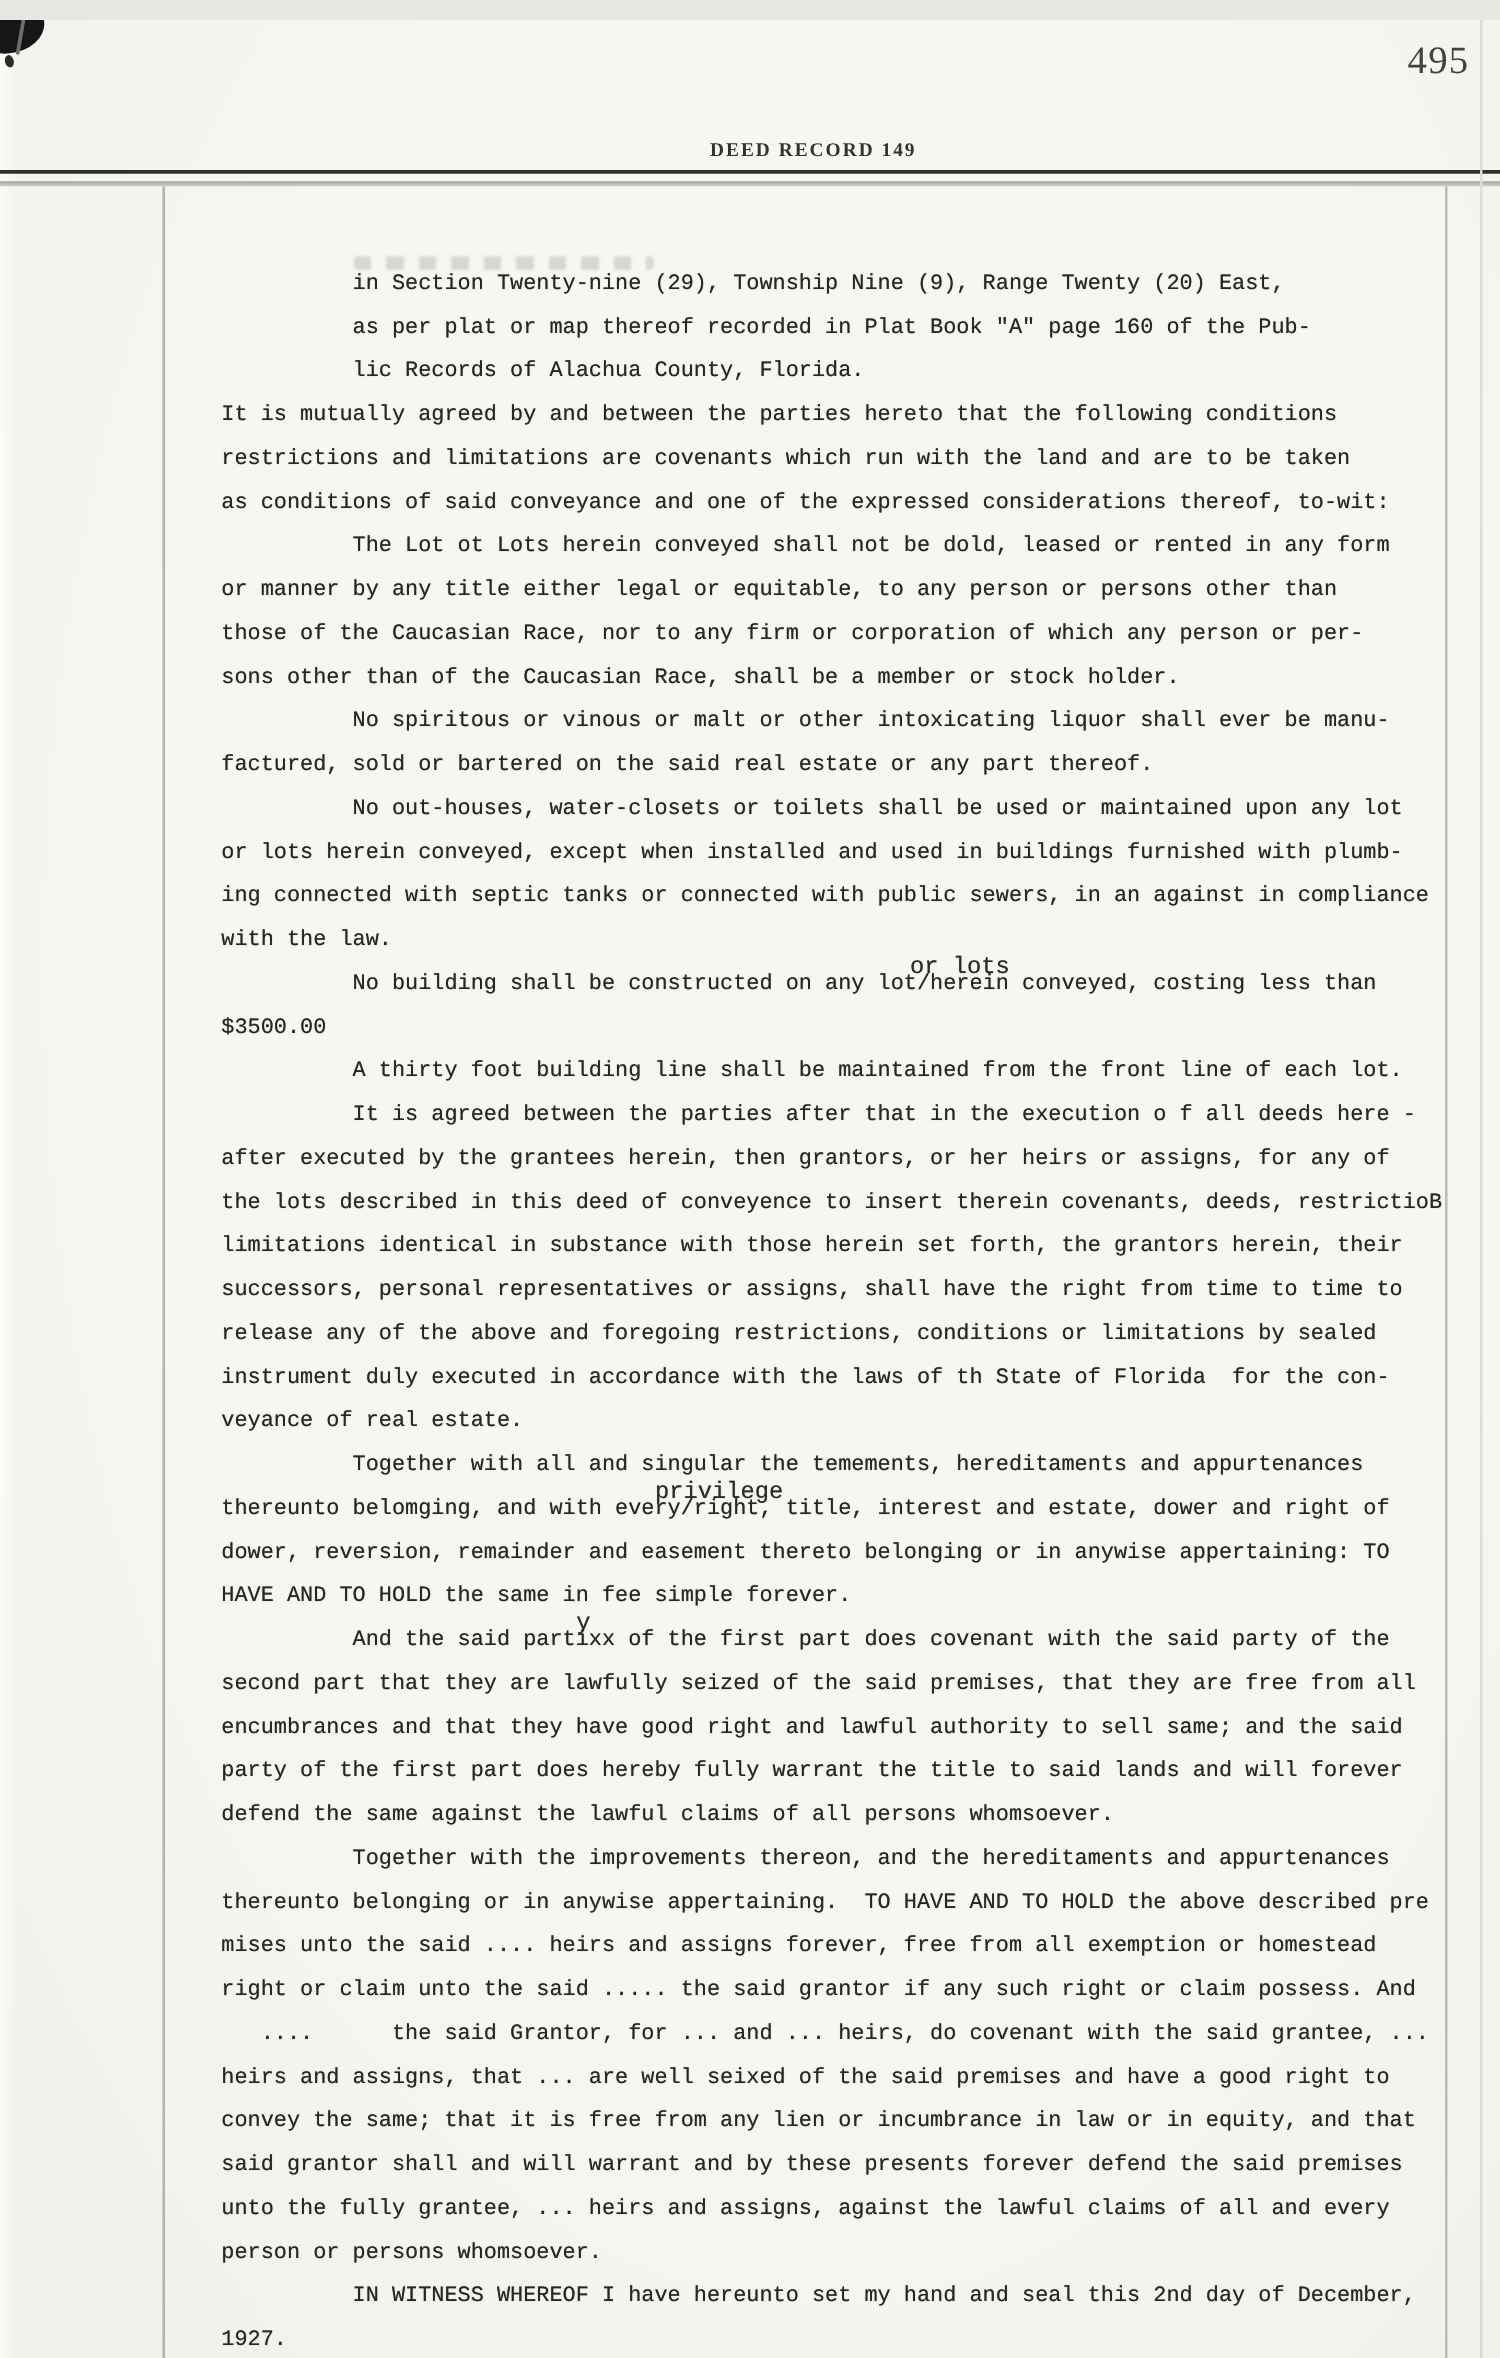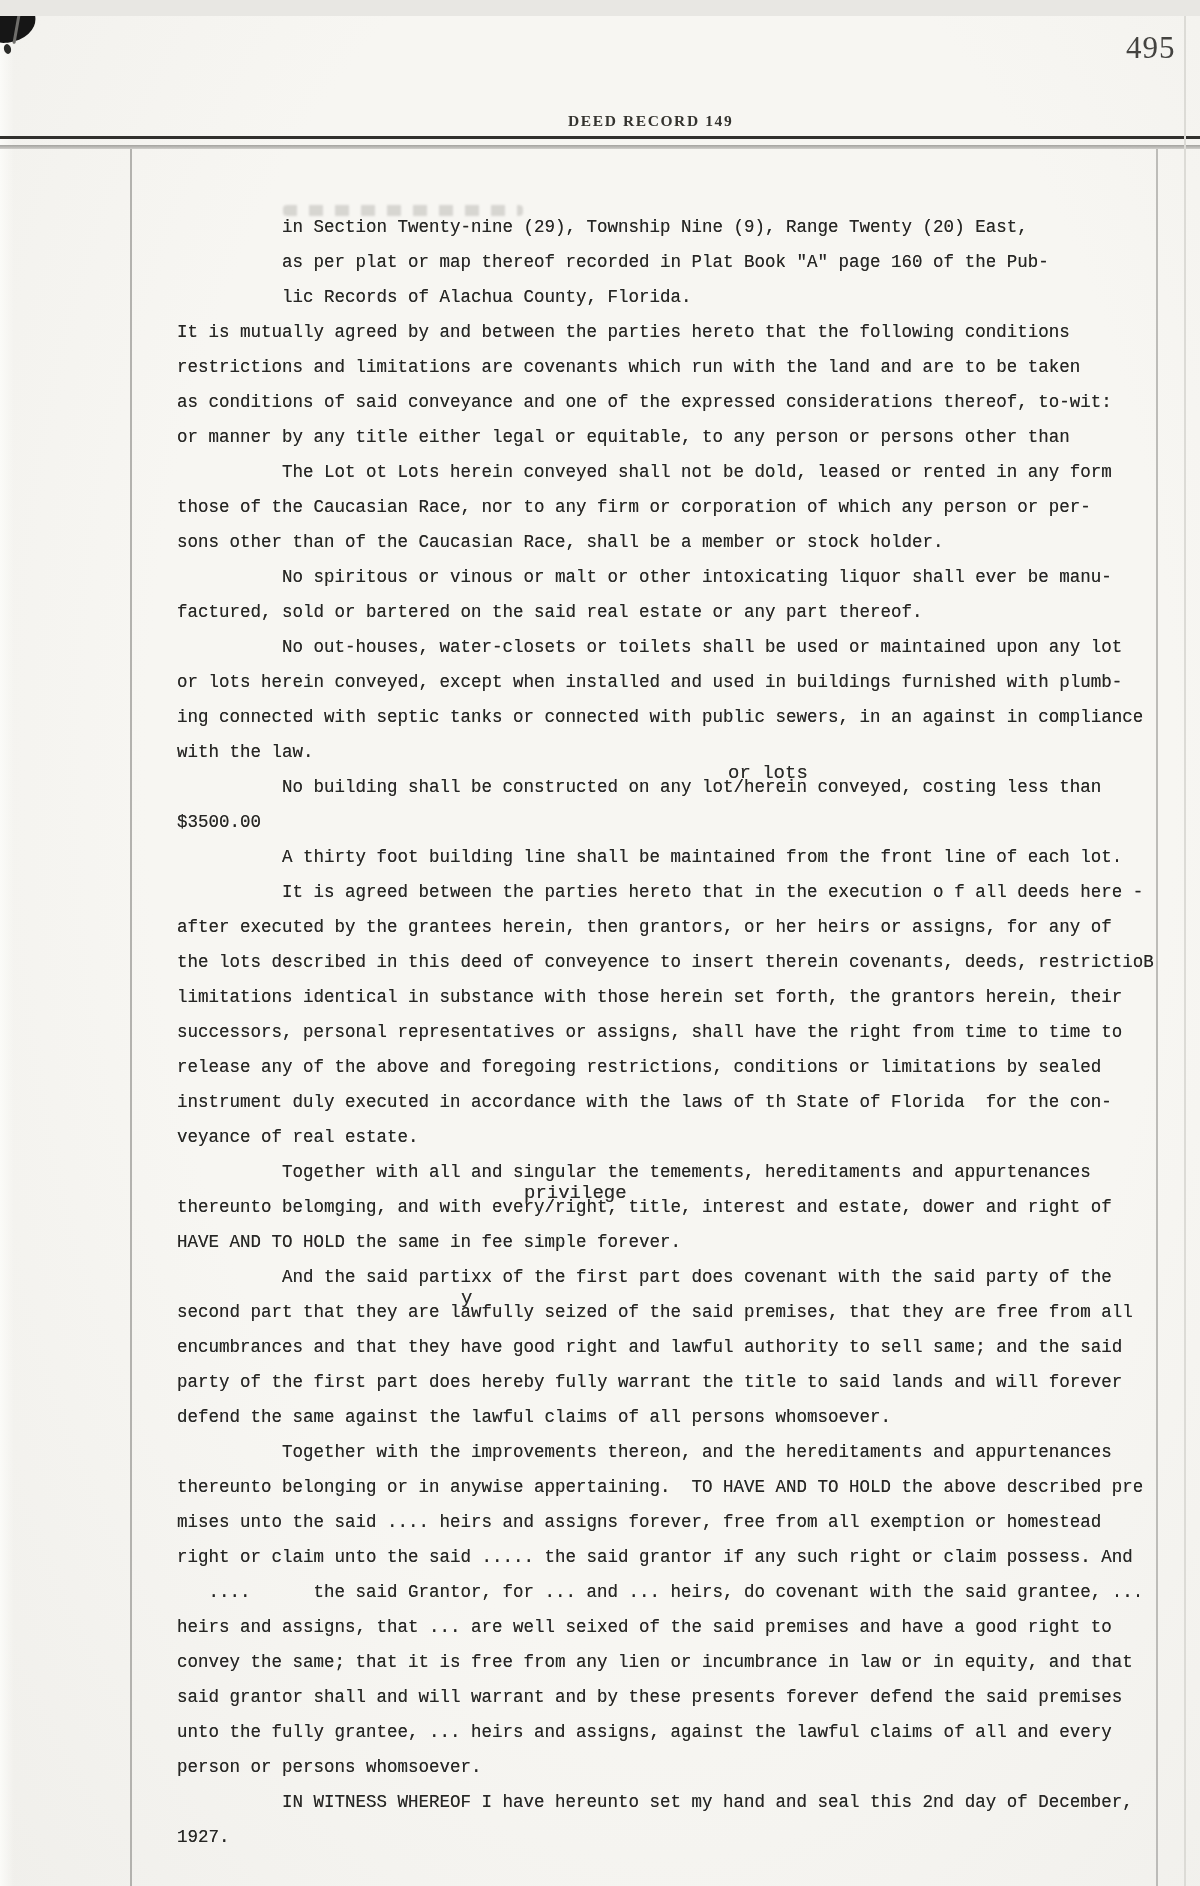--- a/index.html
+++ b/index.html
@@ -105,43 +105,44 @@
 
   <div class="smudge"></div>
 
   <div id="deed-body">
       <div class="line">          in Section Twenty-nine (29), Township Nine (9), Range Twenty (20) East,</div>
       <div class="line">          as per plat or map thereof recorded in Plat Book "A" page 160 of the Pub-</div>
       <div class="line">          lic Records of Alachua County, Florida.</div>
       <div class="line">It is mutually agreed by and between the parties hereto that the following conditions</div>
       <div class="line">restrictions and limitations are covenants which run with the land and are to be taken</div>
       <div class="line">as conditions of said conveyance and one of the expressed considerations thereof, to-wit:</div>
+      <div class="line">          The Lot ot Lots herein conveyed shall not be dold, leased or rented in any form</div>
       <div class="line">or manner by any title either legal or equitable, to any person or persons other than</div>
-      <div class="line">          The Lot ot Lots herein conveyed shall not be dold, leased or rented in any form</div>
       <div class="line">those of the Caucasian Race, nor to any firm or corporation of which any person or per-</div>
       <div class="line">sons other than of the Caucasian Race, shall be a member or stock holder.</div>
       <div class="line">          No spiritous or vinous or malt or other intoxicating liquor shall ever be manu-</div>
       <div class="line">factured, sold or bartered on the said real estate or any part thereof.</div>
       <div class="line">          No out-houses, water-closets or toilets shall be used or maintained upon any lot</div>
       <div class="line">or lots herein conveyed, except when installed and used in buildings furnished with plumb-</div>
       <div class="line">ing connected with septic tanks or connected with public sewers, in an against in compliance</div>
       <div class="line">with the law.</div>
       <div class="line">          No building shall be constructed on any lot/herein conveyed, costing less than</div>
       <div class="line">$3500.00</div>
       <div class="line">          A thirty foot building line shall be maintained from the front line of each lot.</div>
-      <div class="line">          It is agreed between the parties hereto that in the execution o f all deeds here -</div>
+      <div class="line">          It is agreed between the parties after that in the execution o f all deeds here -</div>
       <div class="line">after executed by the grantees herein, then grantors, or her heirs or assigns, for any of</div>
       <div class="line">the lots described in this deed of conveyence to insert therein covenants, deeds, restrictioB</div>
       <div class="line">limitations identical in substance with those herein set forth, the grantors herein, their</div>
       <div class="line">successors, personal representatives or assigns, shall have the right from time to time to</div>
       <div class="line">release any of the above and foregoing restrictions, conditions or limitations by sealed</div>
       <div class="line">instrument duly executed in accordance with the laws of th State of Florida  for the con-</div>
       <div class="line">veyance of real estate.</div>
       <div class="line">          Together with all and singular the temements, hereditaments and appurtenances</div>
       <div class="line">thereunto belomging, and with every/right, title, interest and estate, dower and right of</div>
+      <div class="line">dower, reversion, remainder and easement thereto belonging or in anywise appertaining: TO</div>
       <div class="line">HAVE AND TO HOLD the same in fee simple forever.</div>
       <div class="line">          And the said partixx of the first part does covenant with the said party of the</div>
       <div class="line">second part that they are lawfully seized of the said premises, that they are free from all</div>
       <div class="line">encumbrances and that they have good right and lawful authority to sell same; and the said</div>
       <div class="line">party of the first part does hereby fully warrant the title to said lands and will forever</div>
       <div class="line">defend the same against the lawful claims of all persons whomsoever.</div>
       <div class="line">          Together with the improvements thereon, and the hereditaments and appurtenances</div>
       <div class="line">thereunto belonging or in anywise appertaining.  TO HAVE AND TO HOLD the above described pre</div>
       <div class="line">mises unto the said .... heirs and assigns forever, free from all exemption or homestead</div>
       <div class="line">right or claim unto the said ..... the said grantor if any such right or claim possess. And</div>

